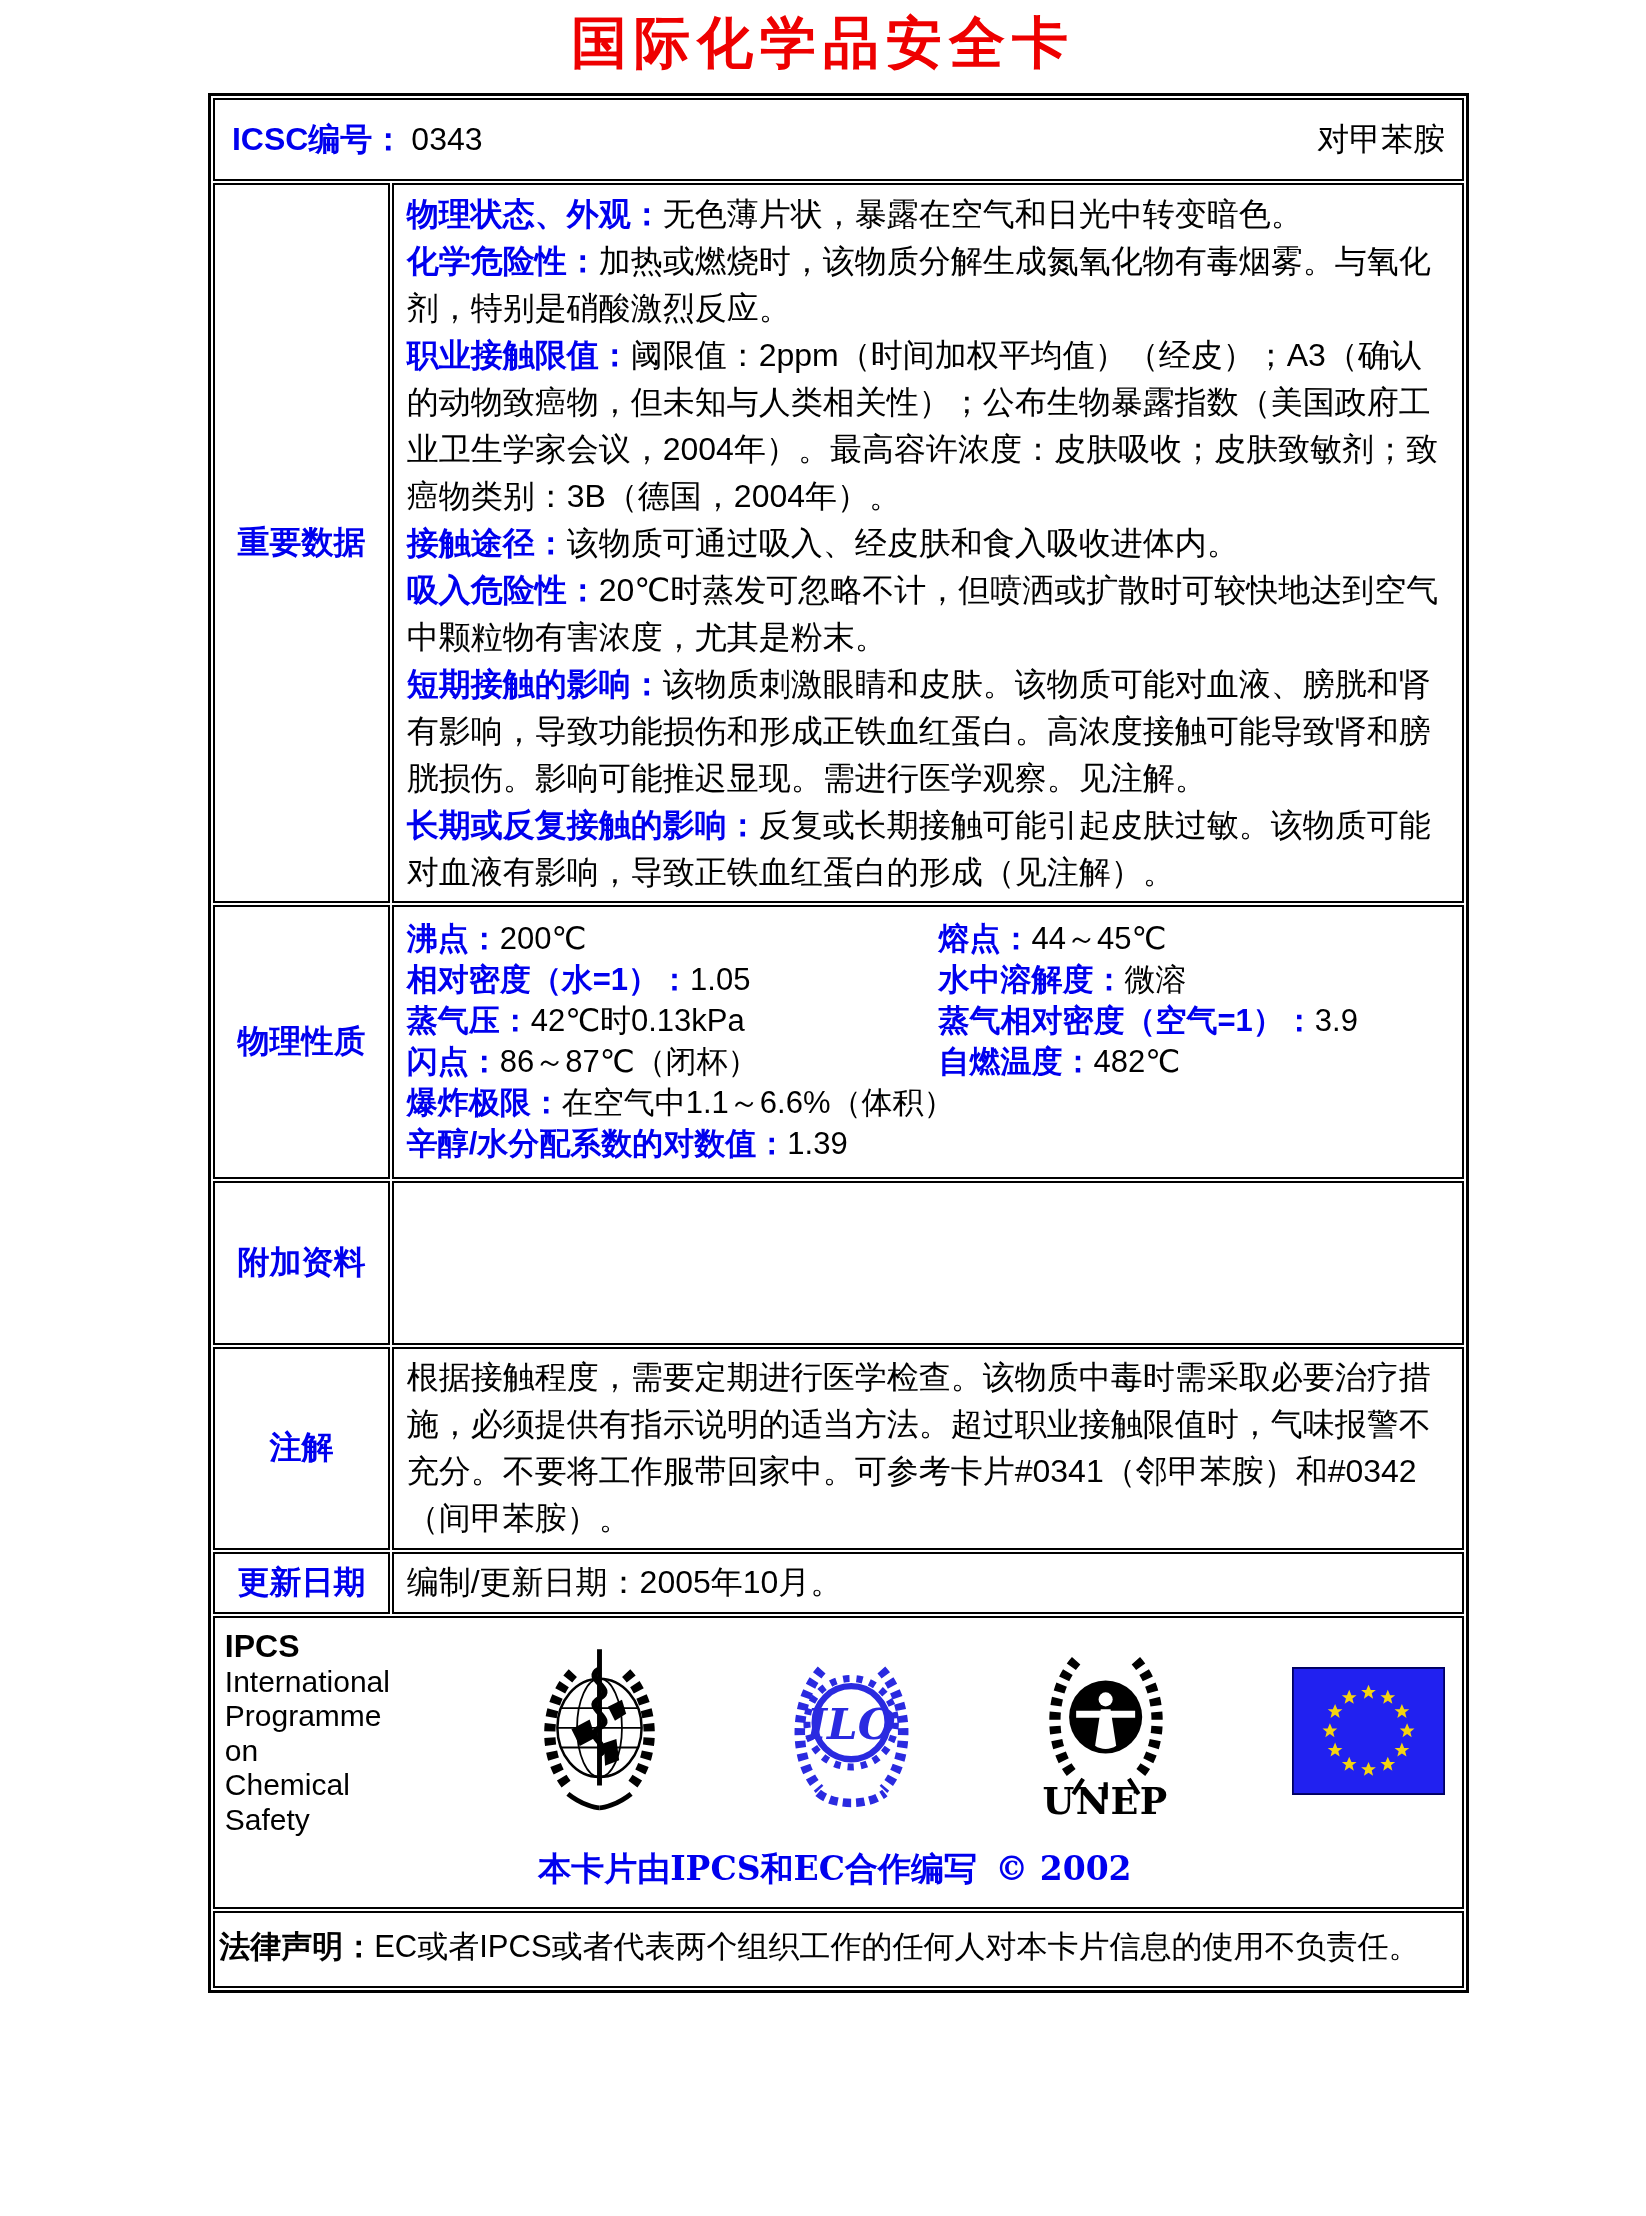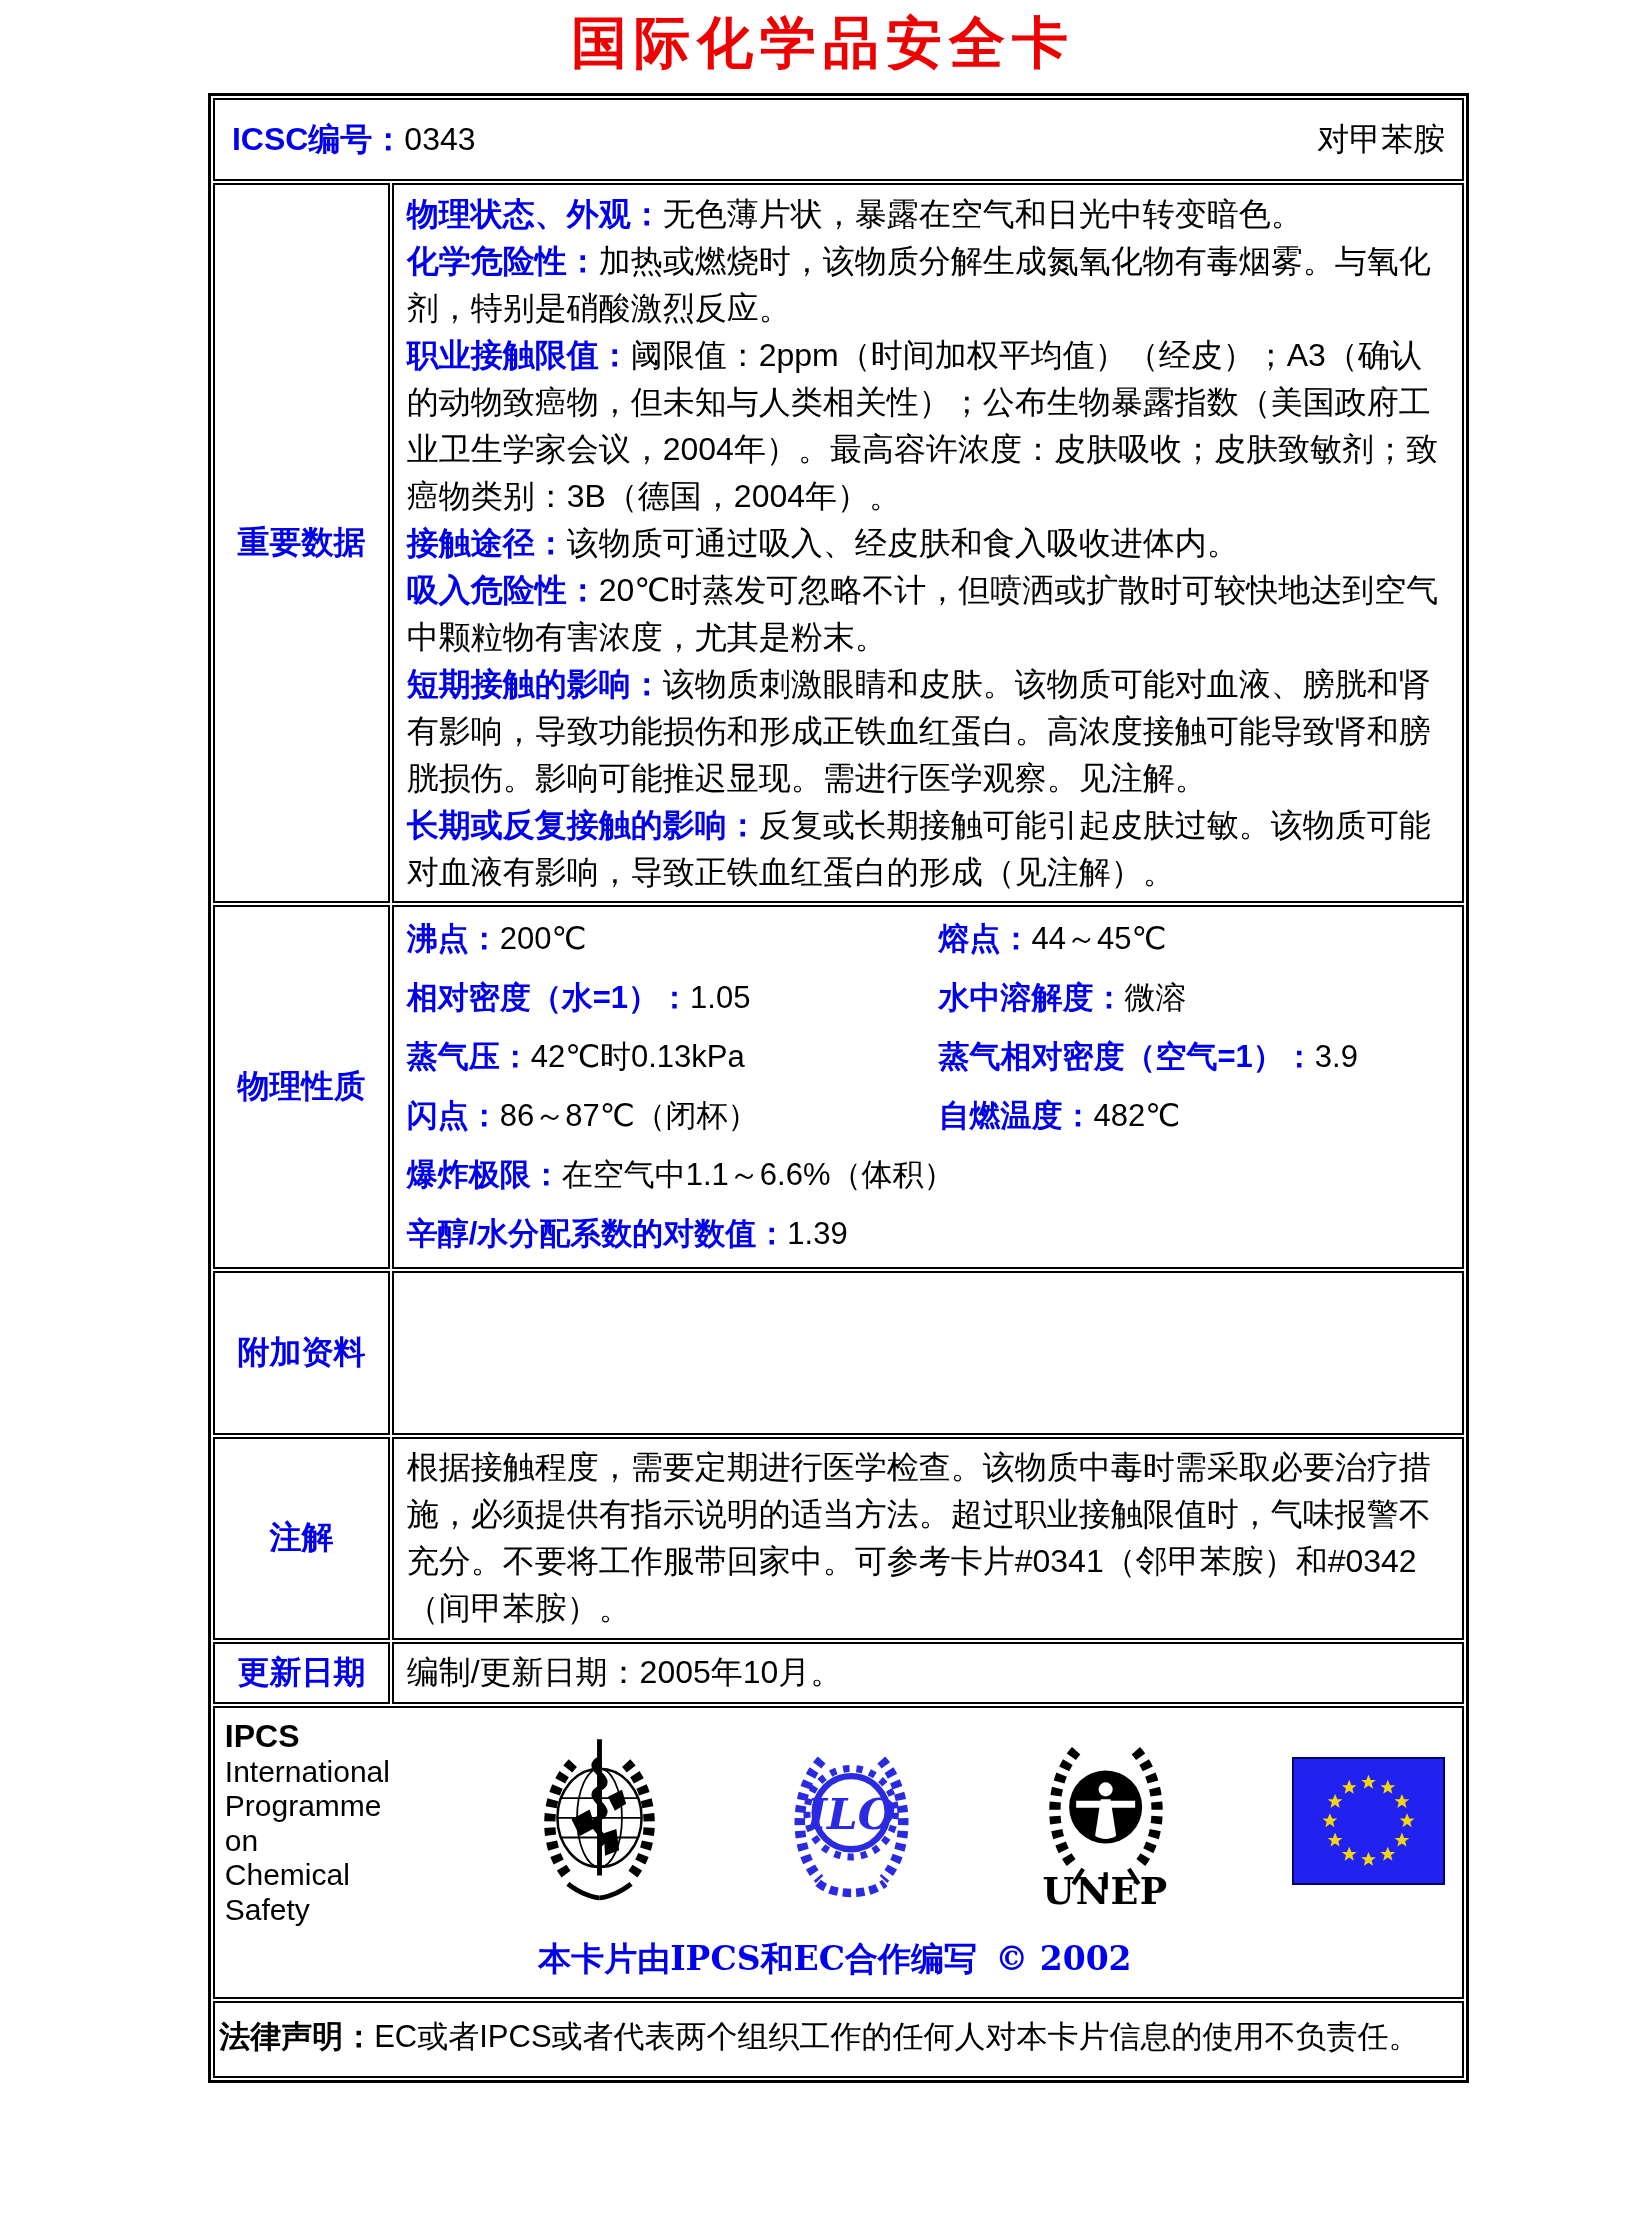--- a/index.html
+++ b/index.html
@@ -30,26 +30,26 @@
   td.side-label-cell{
     width:177px;text-align:center;color:var(--blue);font-weight:bold;
     font-size:32px;padding:5.6px 2.8px;
   }
   td.content-cell{padding:5.6px 12.7px;}
   .hdr-row{
     display:flex;justify-content:space-between;align-items:center;
     min-height:68px;font-size:32px;padding:0 4.2px;
   }
   .hdr-left .lbl{color:var(--blue);font-weight:bold;}
-  .hdr-left .val{color:var(--ink);}
+  .hdr-left .val{color:var(--ink);margin-left:7px;}
   .entries{font-size:32px;line-height:47px;}
   .entry .lbl{color:var(--blue);font-weight:bold;}
   .props{
     display:grid;grid-template-columns:51% 49%;
-    font-size:31px;line-height:37px;row-gap:22px;padding:7px 0 9.8px;
+    font-size:31px;line-height:37px;row-gap:4px;padding:7px 0 9.8px;
   }
   .prop .lbl{color:var(--blue);font-weight:bold;}
   .prop.wide{grid-column:1 / span 2;}
   .env-spacer{min-height:148px;}
   .notes-text,.addl-text{font-size:32px;line-height:47px;}
   .logos-cell-inner{padding:9.8px 17px 4.2px 9.8px;}
   .logos-row{display:flex;align-items:center;justify-content:space-between;}
   .ipcs-block{width:190px;line-height:1.15;}
   .ipcs-acronym{font-size:32px;font-weight:bold;}
   .ipcs-line{font-size:30px;}

